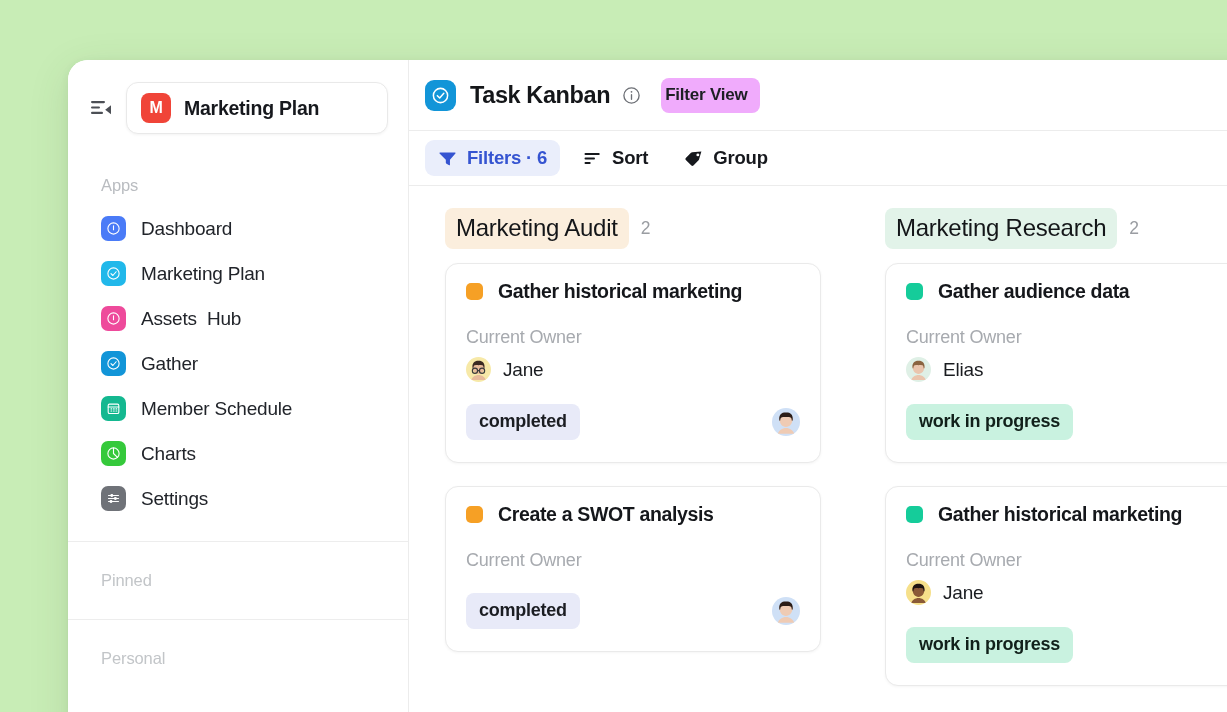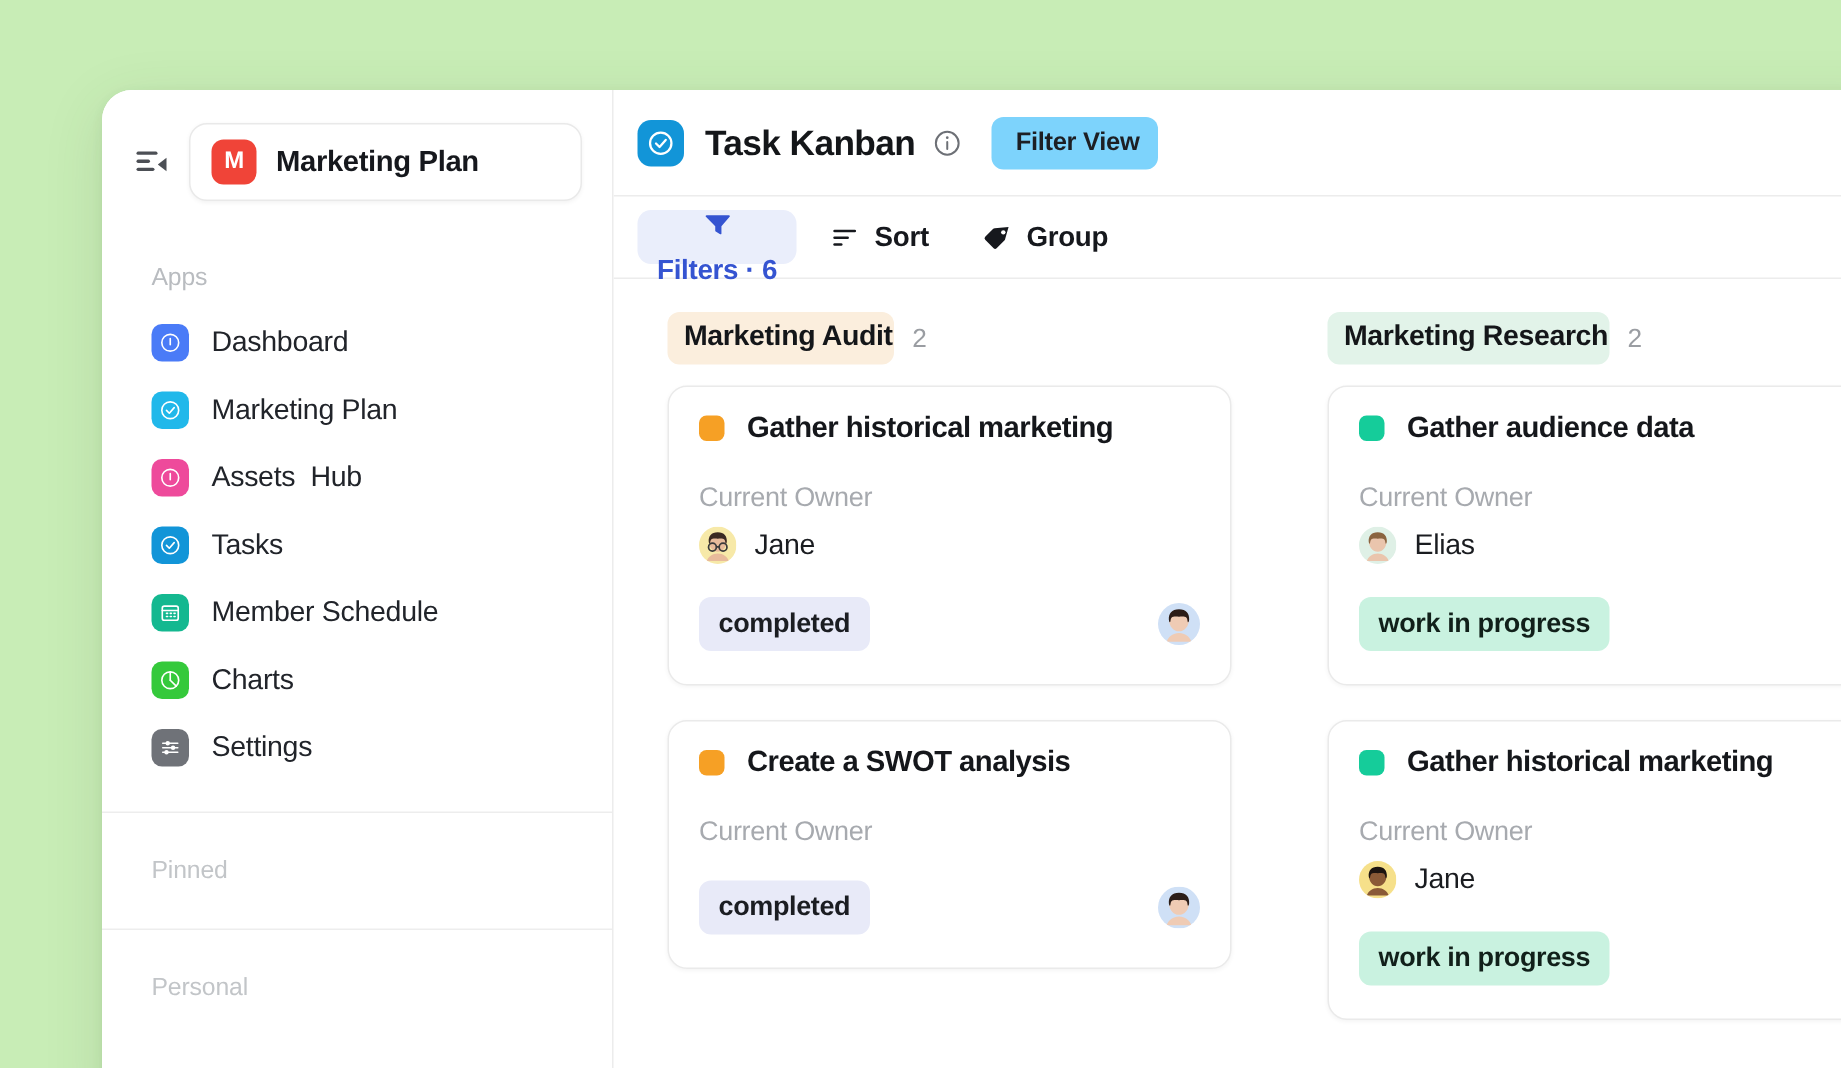--- a/index.html
+++ b/index.html
@@ -170,26 +170,26 @@
   .board-title {
     font-size: 23.5px;
     font-weight: 700;
     color: #141619;
     letter-spacing: -0.4px;
   }
 
   .info-icon { width: 19px; height: 19px; flex: 0 0 19px; cursor: pointer; margin-left: -2px; }
 
   .view-badge {
-    background: #7dd3fc;
+    background: #f0abfc;
     color: #1d1f24;
     font-size: 17px;
     font-weight: 700;
     border-radius: 8px;
-    padding: 7px 12px 8px 16px;
+    padding: 7px 12px 8px 4px;
     letter-spacing: -0.2px;
     margin-left: 6px;
     cursor: pointer;
   }
 
   #toolbar {
     height: 55px;
     flex: 0 0 55px;
     display: flex;
     align-items: center;
@@ -211,21 +211,20 @@
     color: #16181d;
     font-weight: 600;
     background: transparent;
     border: 0;
     font-family: inherit;
   }
   .tool-btn.active {
     background: #eaeefb;
     color: #3554d1;
     font-weight: 700;
-    flex-direction: column;
   }
   .tool-btn svg { display: block; flex: 0 0 auto; }
 
   
   #board {
     flex: 1;
     display: flex;
     gap: 36px;
     padding: 22px 0 0 22px;
     overflow: hidden;
@@ -234,25 +233,25 @@
   .column { width: 404px; flex: 0 0 404px; }
 
   .col-head {
     display: flex;
     align-items: center;
     gap: 12px;
     padding-left: 14px;
     margin-bottom: 14px;
   }
   .col-name {
-    font-size: 19px;
-    font-weight: 700;
+    font-size: 24px;
+    font-weight: 400;
     color: #141619;
     border-radius: 8px;
-    padding: 6px 1px 7px 11px;
+    padding: 6px 11px 7px 11px;
     letter-spacing: -0.25px;
   }
   .col-count {
     font-size: 17.5px;
     color: #9a9da2;
   }
 
   .card {
     background: #fff;
     border: 1px solid #eaeaea;
@@ -378,21 +377,21 @@
           </span>
      <span class="nav-label">Assets  Hub</span>
         </div>
         <div class="nav-item">
           <span class="nav-icon" style="background:#1295d8">
             <svg viewBox="0 0 24 24" width="15" height="15" stroke="#ffffff" stroke-width="1.75" fill="none" stroke-linecap="round" stroke-linejoin="round">
               <circle cx="12" cy="12" r="9"></circle>
               <path d="M8 12.2 L11 15.2 L16.2 9.2"></path>
             </svg>
           </span>
-     <span class="nav-label">Tasks</span>
+     <span class="nav-label">Gather</span>
         </div>
         <div class="nav-item">
           <span class="nav-icon" style="background:#14b890">
             <svg viewBox="0 0 24 24" width="15" height="15" stroke="#ffffff" stroke-width="1.75" fill="none" stroke-linecap="round" stroke-linejoin="round">
               <rect x="3.5" y="5" width="17" height="15" rx="2.2"></rect>
               <path d="M3.5 9.6 H20.5"></path>
               <path d="M8 12.6h1.2M12 12.6h1.2M16 12.6h1.2M8 16h1.2M12 16h1.2M16 16h1.2"></path>
             </svg>
           </span>
      <span class="nav-label">Member Schedule</span>

